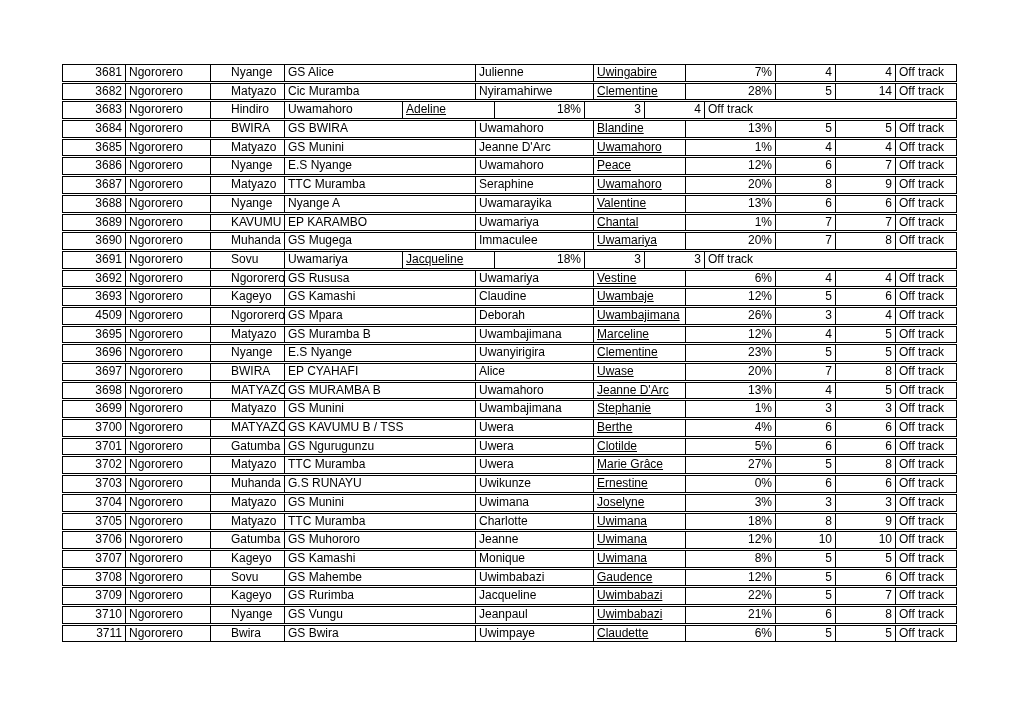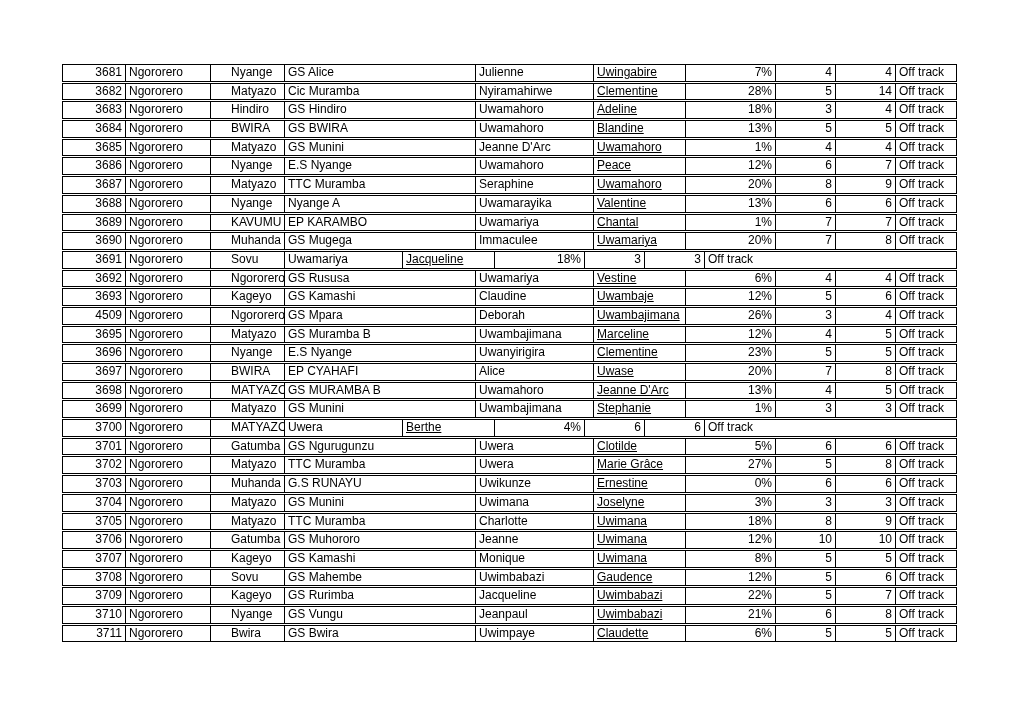--- a/index.html
+++ b/index.html
@@ -85,21 +85,20 @@
         <div class="cell c5">Clementine</div>
         <div class="cell c6 num">28%</div>
         <div class="cell c7 num">5</div>
         <div class="cell c8 num">14</div>
         <div class="cell c9">Off track</div>
       </div>
       <div class="row">
         <div class="cell c0 first num">3683</div>
         <div class="cell c1">Ngororero</div>
         <div class="cell c2">Hindiro</div>
-        <div class="cell c3">GS Hindiro</div>
         <div class="cell c4">Uwamahoro</div>
         <div class="cell c5">Adeline</div>
         <div class="cell c6 num">18%</div>
         <div class="cell c7 num">3</div>
         <div class="cell c8 num">4</div>
         <div class="cell c9">Off track</div>
       </div>
       <div class="row">
         <div class="cell c0 first num">3684</div>
         <div class="cell c1">Ngororero</div>
@@ -288,20 +287,21 @@
         <div class="cell c5">Stephanie</div>
         <div class="cell c6 num">1%</div>
         <div class="cell c7 num">3</div>
         <div class="cell c8 num">3</div>
         <div class="cell c9">Off track</div>
       </div>
       <div class="row">
         <div class="cell c0 first num">3700</div>
         <div class="cell c1">Ngororero</div>
         <div class="cell c2">MATYAZO</div>
+        <div class="cell c3">GS KAVUMU B / TSS</div>
         <div class="cell c4">Uwera</div>
         <div class="cell c5">Berthe</div>
         <div class="cell c6 num">4%</div>
         <div class="cell c7 num">6</div>
         <div class="cell c8 num">6</div>
         <div class="cell c9">Off track</div>
       </div>
       <div class="row">
         <div class="cell c0 first num">3701</div>
         <div class="cell c1">Ngororero</div>

